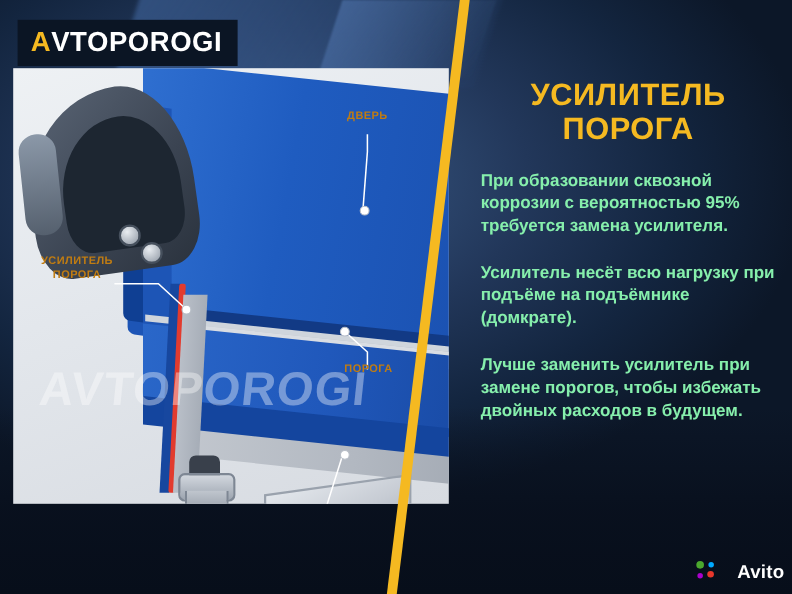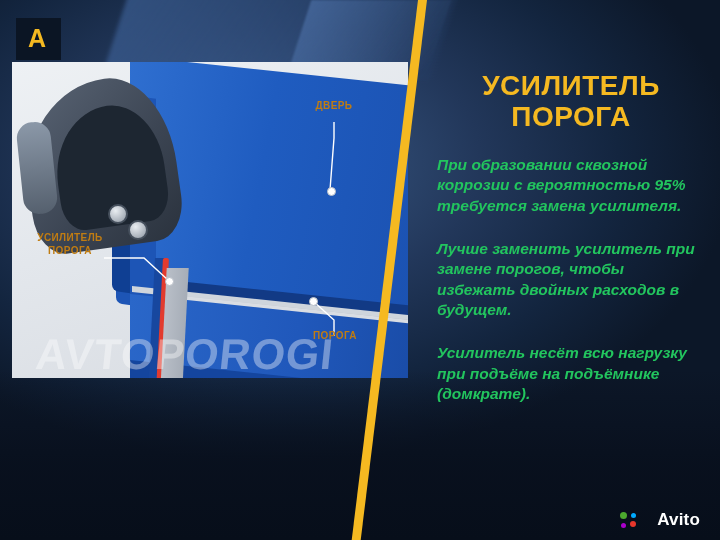--- a/index.html
+++ b/index.html
@@ -83,21 +83,21 @@
     font-weight: bold;
     letter-spacing: 0.5px;
   }
 
   
   .illus {
     position: absolute;
     left: 12px;
     top: 62px;
     width: 396px;
-    height: 316px;
+    height: 396px;
     background: linear-gradient(160deg, #eef1f4 0%, #e3e7ec 45%, #d7dbe1 100%);
     overflow: hidden;
   }
 
   
   .door {
     position: absolute;
     left: 118px;
     top: -6px;
     width: 330px;
@@ -356,36 +356,34 @@
   .title {
     color: #f5b921;
     font-size: 28px;
     font-weight: bold;
     line-height: 1.12;
     letter-spacing: 0.5px;
     text-align: center;
   }
   .title .l2 { display: block; }
   .para {
-    color: #22c55e;
+    color: #86efac;
     font-size: 15.5px;
     line-height: 1.33;
     margin-top: 22px;
     font-weight: normal;
-    font-style: italic;
   }
   .para.b { font-weight: bold; }
 
   
   .avito {
     position: absolute;
-    right: 20px;
+    right: 7px;
     bottom: 10px;
     display: flex;
-    align-items: center;
     gap: 20px;
   }
   .avito-dots {
     position: relative;
     width: 17px;
     height: 17px;
   }
   .avito-dots i {
     position: absolute;
     border-radius: 50%;
@@ -407,20 +405,21 @@
 
 <div id="page">
 
   <div class="bg-base"></div>
   <div class="bg-stripe"></div>
   <div class="bg-stripe2"></div>
   <div class="bg-dark-bottom"></div>
 
   <div class="logo-box">
     <span class="logo-a">A</span>
+    <span class="logo-rest">VTOPOROGI</span>
   </div>
 
   <div class="illus">
 
     <div class="door"></div>
     <div class="door-edge"></div>
     <div class="door-lip"></div>
     <div class="door-lip-dark"></div>
 
     <div class="sill-gap"></div>
@@ -471,22 +470,22 @@
   </div>
 
   <div class="divider"></div>
 
   <div class="rightcol">
     <div class="title">
       <span>УСИЛИТЕЛЬ</span>
       <span class="l2">ПОРОГА</span>
     </div>
     <div class="para b">При образовании сквозной коррозии с вероятностью 95% требуется замена усилителя.</div>
+    <div class="para b">Усилитель несёт всю нагрузку при подъёме на подъёмнике (домкрате).</div>
     <div class="para b">Лучше заменить усилитель при замене порогов, чтобы избежать двойных расходов в будущем.</div>
-    <div class="para b">Усилитель несёт всю нагрузку при подъёме на подъёмнике (домкрате).</div>
   </div>
 
   <div class="avito">
     <span class="avito-dots">
       <i class="d1"></i>
         <i class="d2"></i>
         <i class="d3"></i>
         <i class="d4"></i>
     </span>
     <span class="avito-text">Avito</span>

